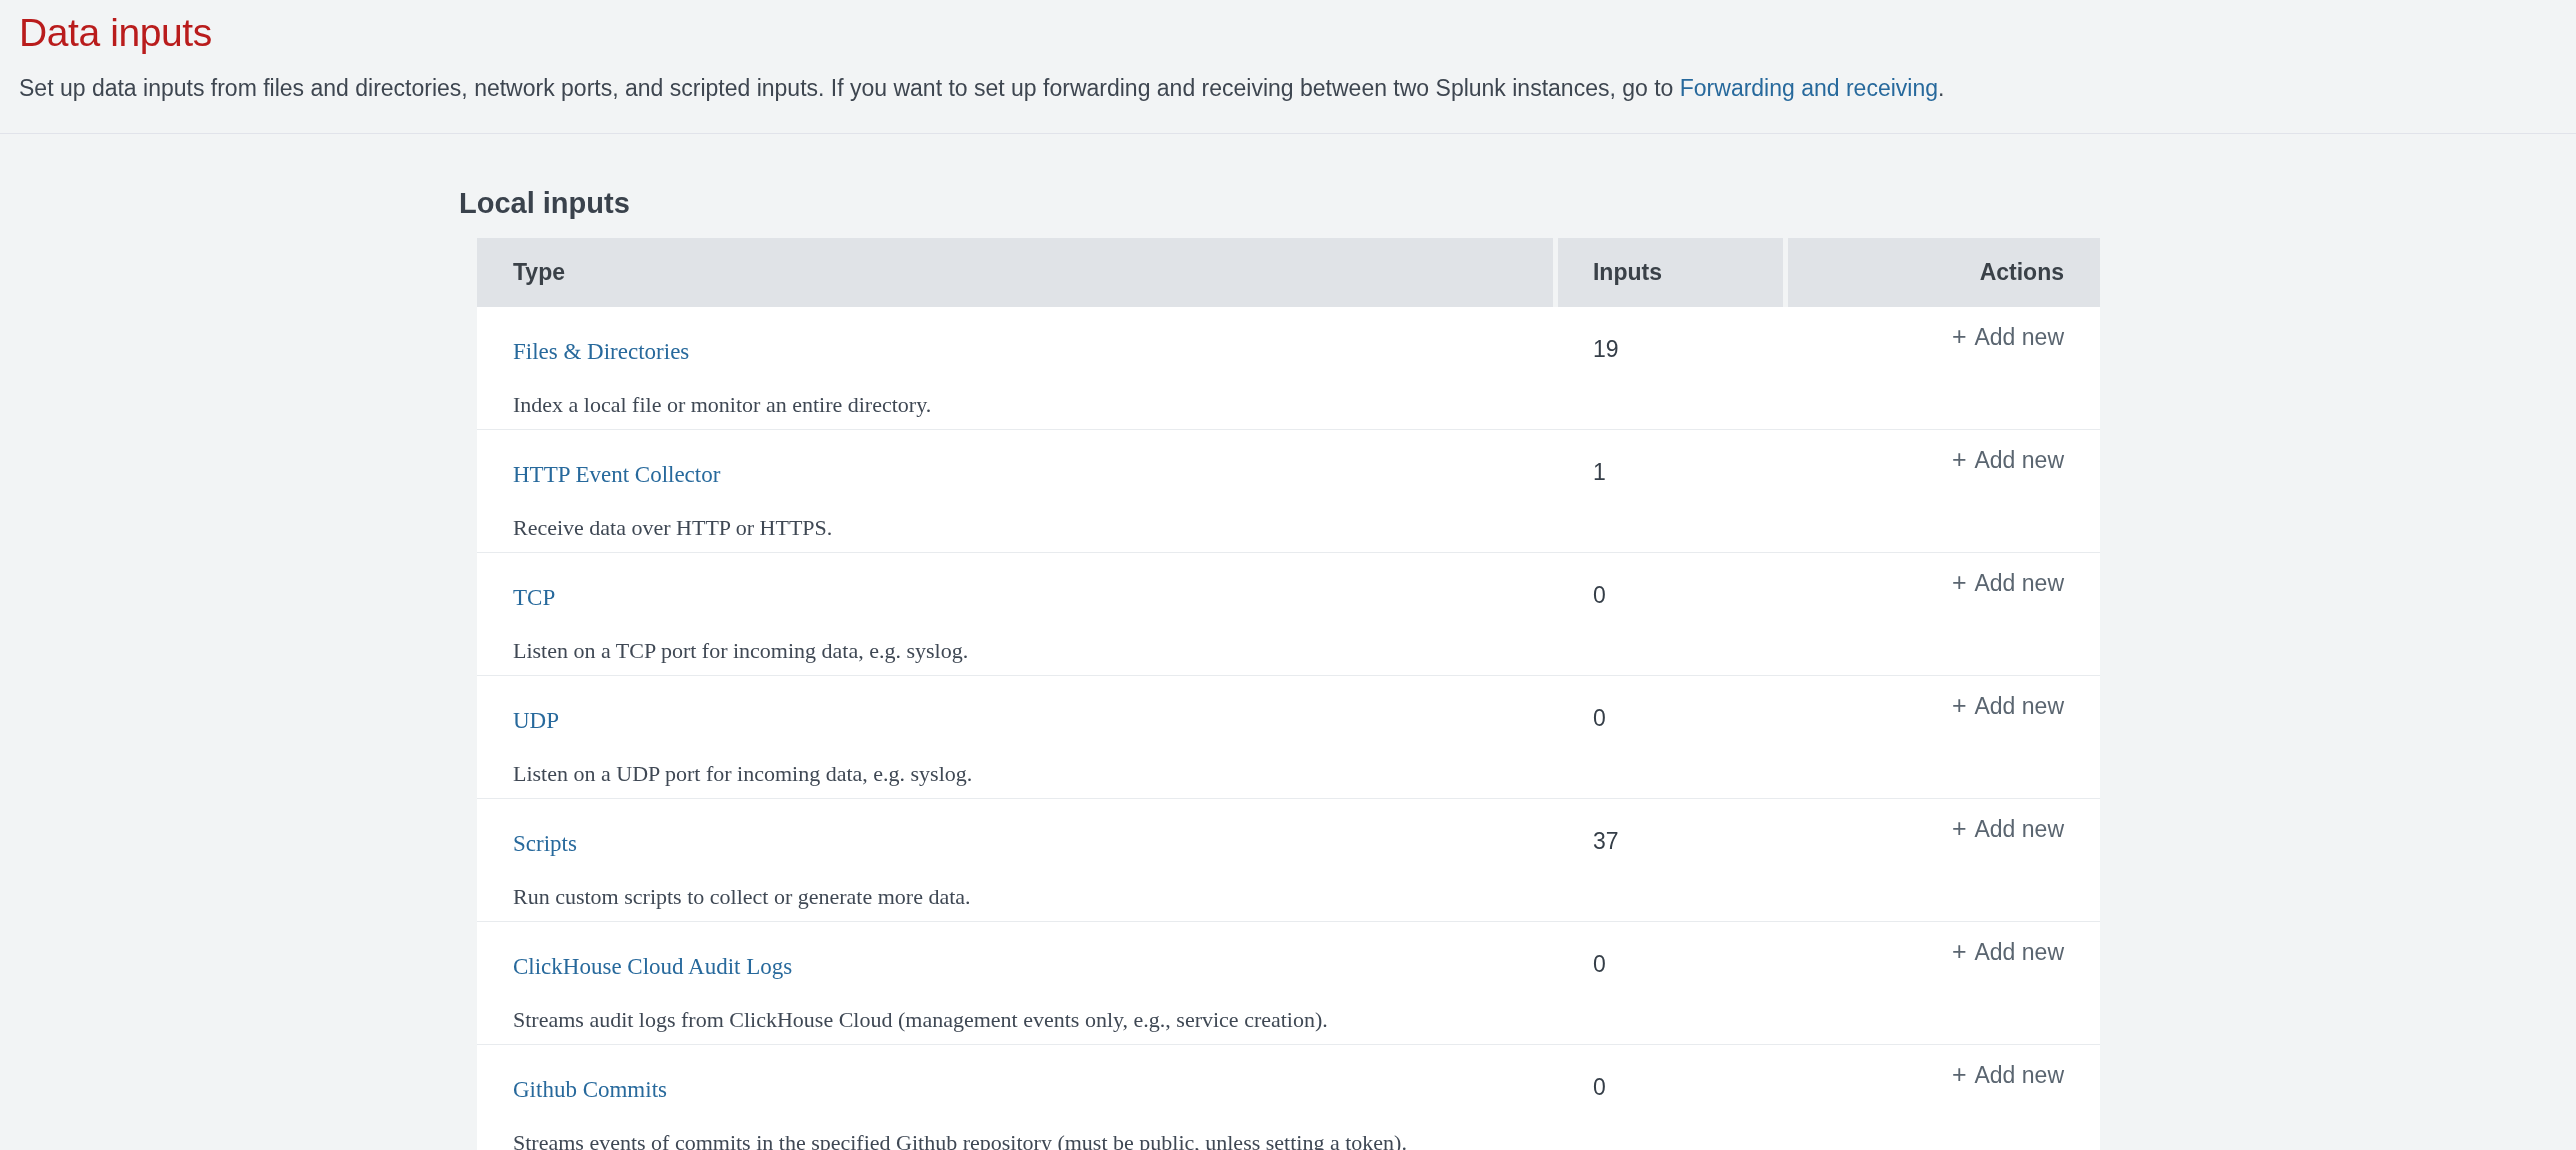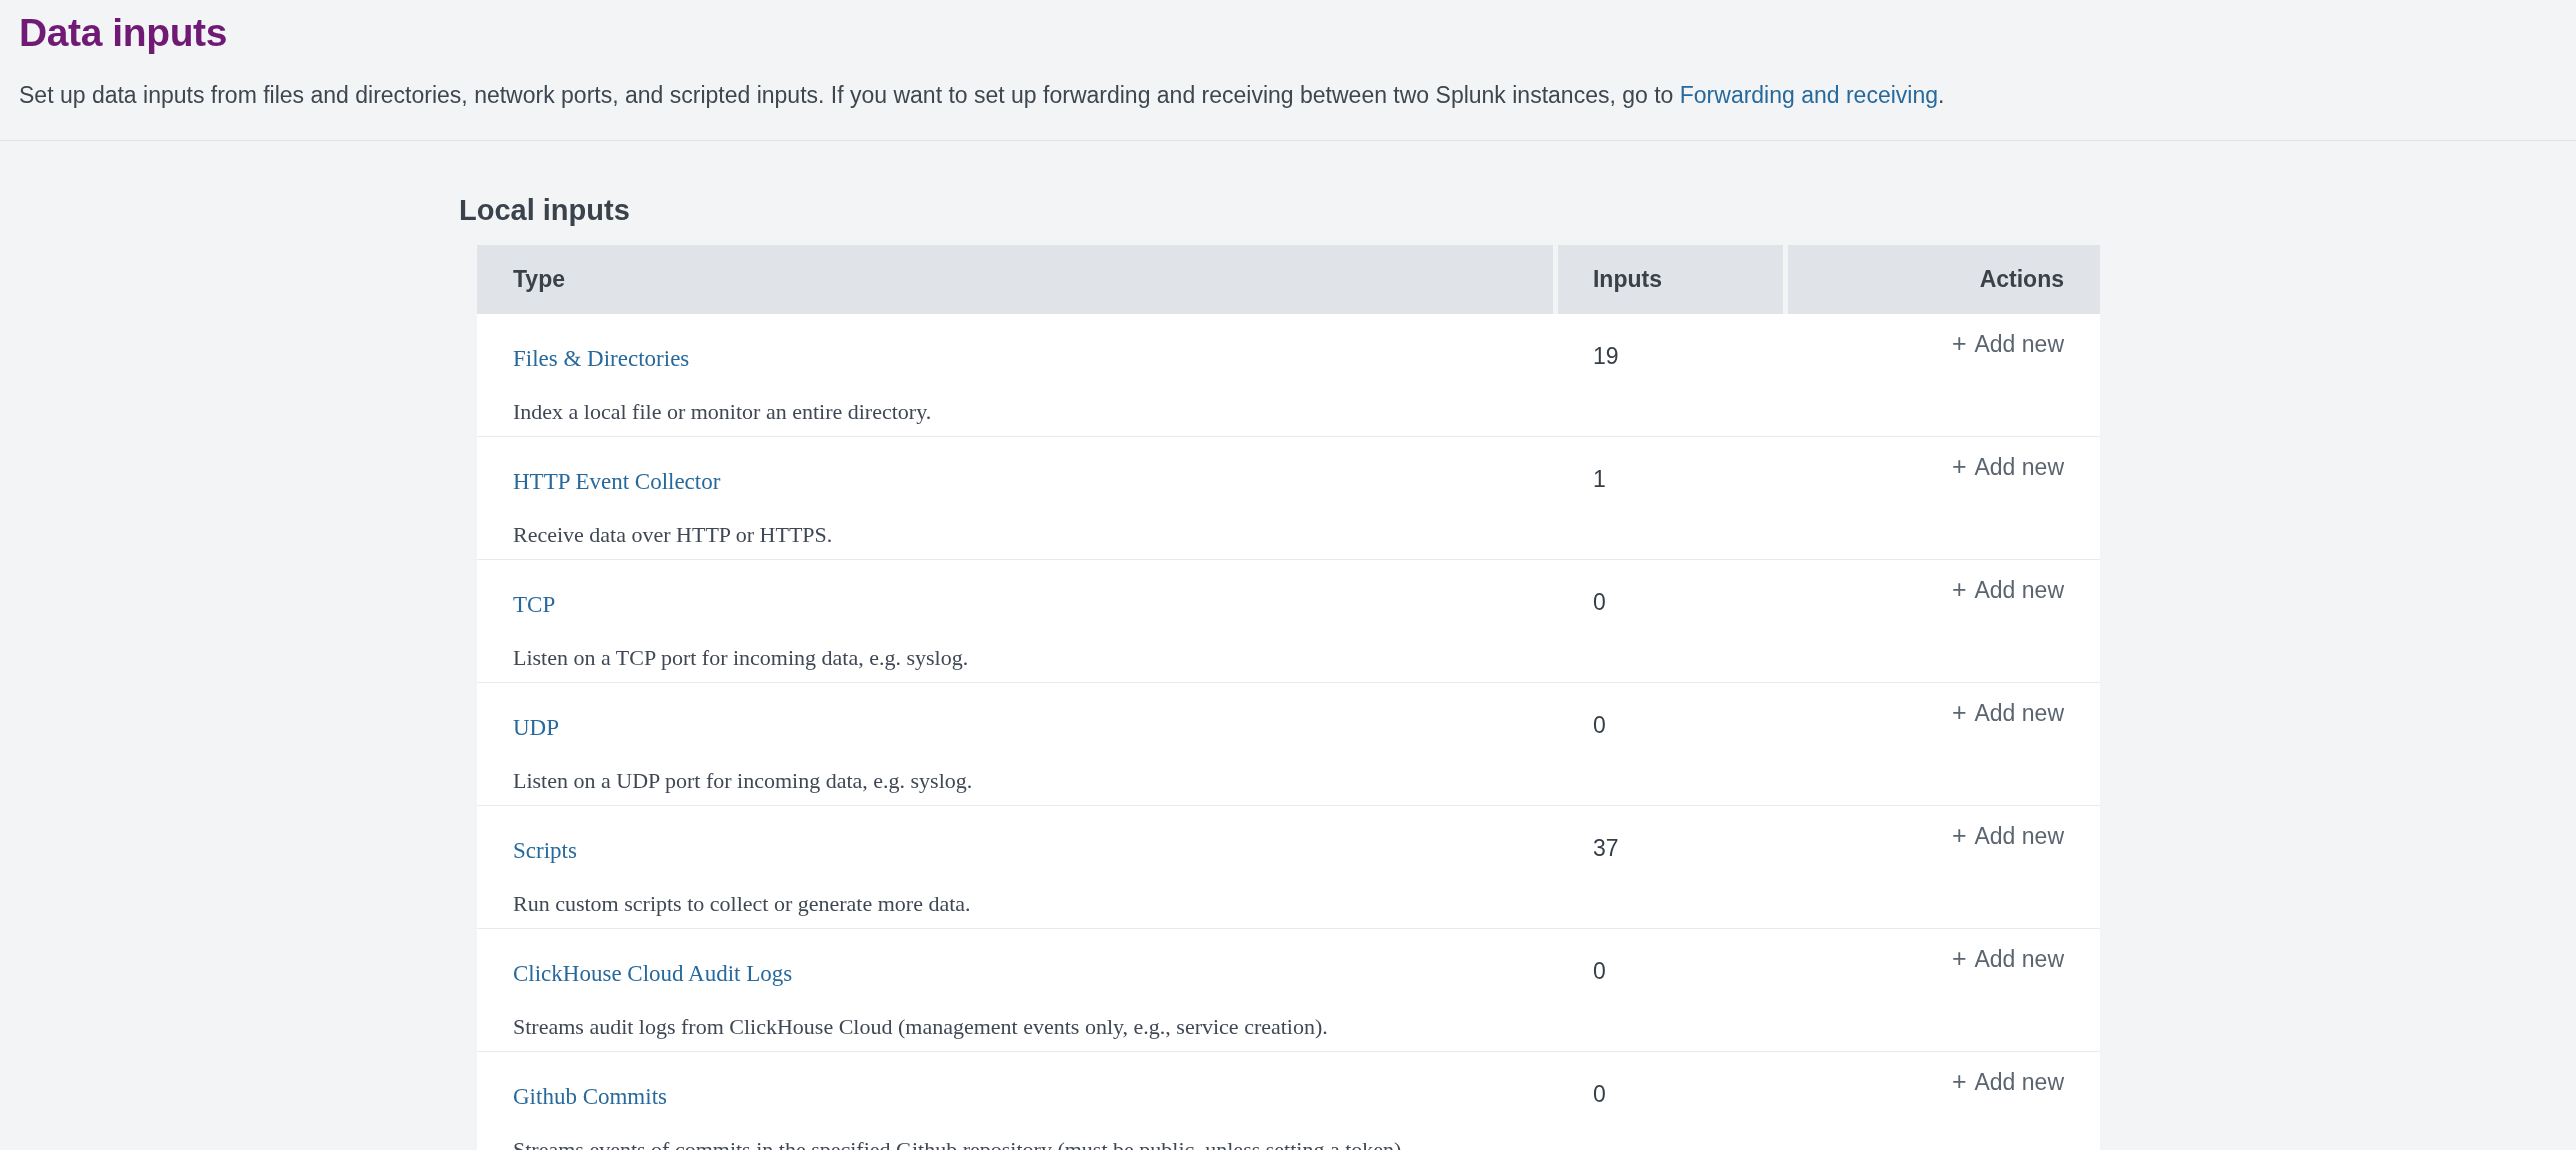--- a/index.html
+++ b/index.html
@@ -8,27 +8,27 @@
     background: #f2f4f5;
     font-family: "Liberation Sans", "DejaVu Sans", sans-serif;
     overflow: hidden;
     position: relative;
   }
 
   
   .page-header { padding: 10.4px 26px 0 19px; }
   .page-title {
     font-size: 39px;
-    font-weight: 700;
-    color: #701a75;
+    font-weight: 400;
+    color: #b91c1c;
     line-height: 45px;
     letter-spacing: -0.4px;
   }
   .page-subtitle {
-    margin-top: 25px;
+    margin-top: 18px;
     font-size: 23px;
     line-height: 31px;
     color: #3e4650;
   }
   .page-subtitle a {
     color: #27699c;
     text-decoration: none;
     cursor: pointer;
   }
   .header-divider {

